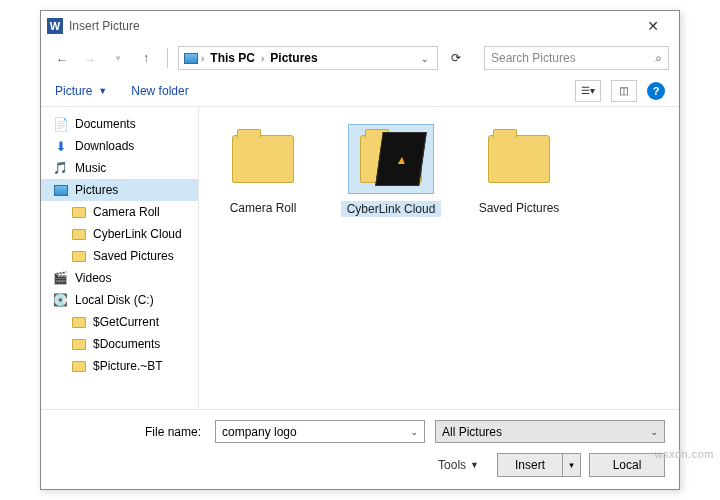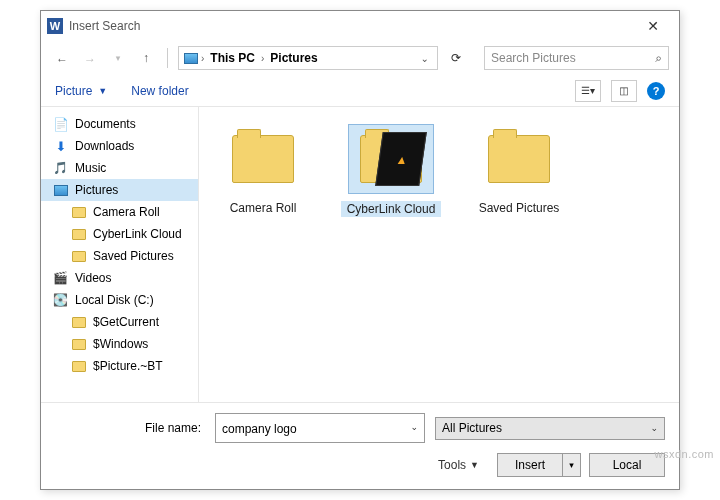--- a/index.html
+++ b/index.html
@@ -45,42 +45,42 @@
     .item.selected .thumb { background:#cfe6f7; outline:1px solid #8db9e0; }
     .big-folder { width:62px; height:48px; background:#f4d36e; border-radius:3px 3px 2px 2px; position:relative; border:1px solid #caa93a;}
     .big-folder::before { content:""; position:absolute; top:-7px; left:4px; width:22px; height:8px; background:#f4d36e; border:1px solid #caa93a; border-bottom:none; border-radius:2px 2px 0 0;}
     .big-folder.open .flap { position:absolute; right:-2px; top:-4px; width:44px; height:54px; background:#111; transform:skewX(-8deg); border:1px solid #333;}
     .big-folder.open .flap::after { content:"▲"; color:#f5a623; position:absolute; left:16px; top:20px; font-size:12px;}
     .item .label { font-size:12px; color:#222; }
     .item.selected .label { background:#cfe6f7; padding:1px 2px;}
     .footer { border-top:1px solid #e6e6e6; padding:10px 14px 12px; }
     .row1 { display:flex; align-items:center; gap:10px; margin-bottom:10px; }
     .fn-label { width:150px; text-align:right; padding-right:4px; }
-    .fn-input { flex:0 0 210px; height:30px; border:1px solid #999; display:flex; align-items:flex-start; padding:8px 6px; }
+    .fn-input { flex:0 0 210px; height:23px; border:1px solid #999; display:flex; align-items:center; padding:0 6px; }
     .fn-input span:first-child { flex:1; color:#000;}
     .filter { flex:1; height:23px; border:1px solid #999; background:#e5e5e5; display:flex; align-items:center; padding:0 6px; }
     .filter span:first-child { flex:1; }
     .row2 { display:flex; align-items:center; justify-content:flex-end; gap:8px; }
     .tools { display:flex; align-items:center; gap:4px; margin-right:10px; color:#333;}
     .btn { height:24px; border:1px solid #999; background:#eaeaea; display:flex; align-items:center; justify-content:center; }
     .btn.insert { width:84px; position:relative; }
     .btn.insert .split { width:18px; height:100%; border-left:1px solid #999; display:flex; align-items:center; justify-content:center; font-size:9px; position:absolute; right:0; top:0;}
     .btn.insert .lab { padding-right:18px; width:100%; text-align:center;}
     .btn.cancel { width:76px; }
     .watermark { position:absolute; right:6px; bottom:40px; font-size:11px; color:#bbb; letter-spacing:0.5px;}
     .caret-down { font-size:9px; color:#333; }
   </style>
 </head>
 <body>
 
 <div class="dialog">
 
   <div class="titlebar">
     <div class="app-icon">W</div>
-    <div class="title">Insert Search</div>
+    <div class="title">Insert Picture</div>
     <div class="close">✕</div>
   </div>
 
   <div class="navbar">
     <div class="nav-btn">←</div>
     <div class="nav-btn disabled">→</div>
     <div class="nav-btn disabled" style="font-size:9px;">▾</div>
     <div class="nav-btn">↑</div>
     <div class="sep"></div>
     <div class="breadcrumb">
@@ -160,21 +160,21 @@
       <div class="tree-row sub">
           <span class="ticon">
             <span class="folder-ico"></span>
           </span>
           <span>$GetCurrent</span>
         </div>
       <div class="tree-row sub">
           <span class="ticon">
             <span class="folder-ico"></span>
           </span>
-          <span>$Windows</span>
+          <span>$Documents</span>
         </div>
       <div class="tree-row sub">
           <span class="ticon">
             <span class="folder-ico"></span>
           </span>
           <span>$Picture.~BT</span>
         </div>
     </div>
 
     <div class="content">

